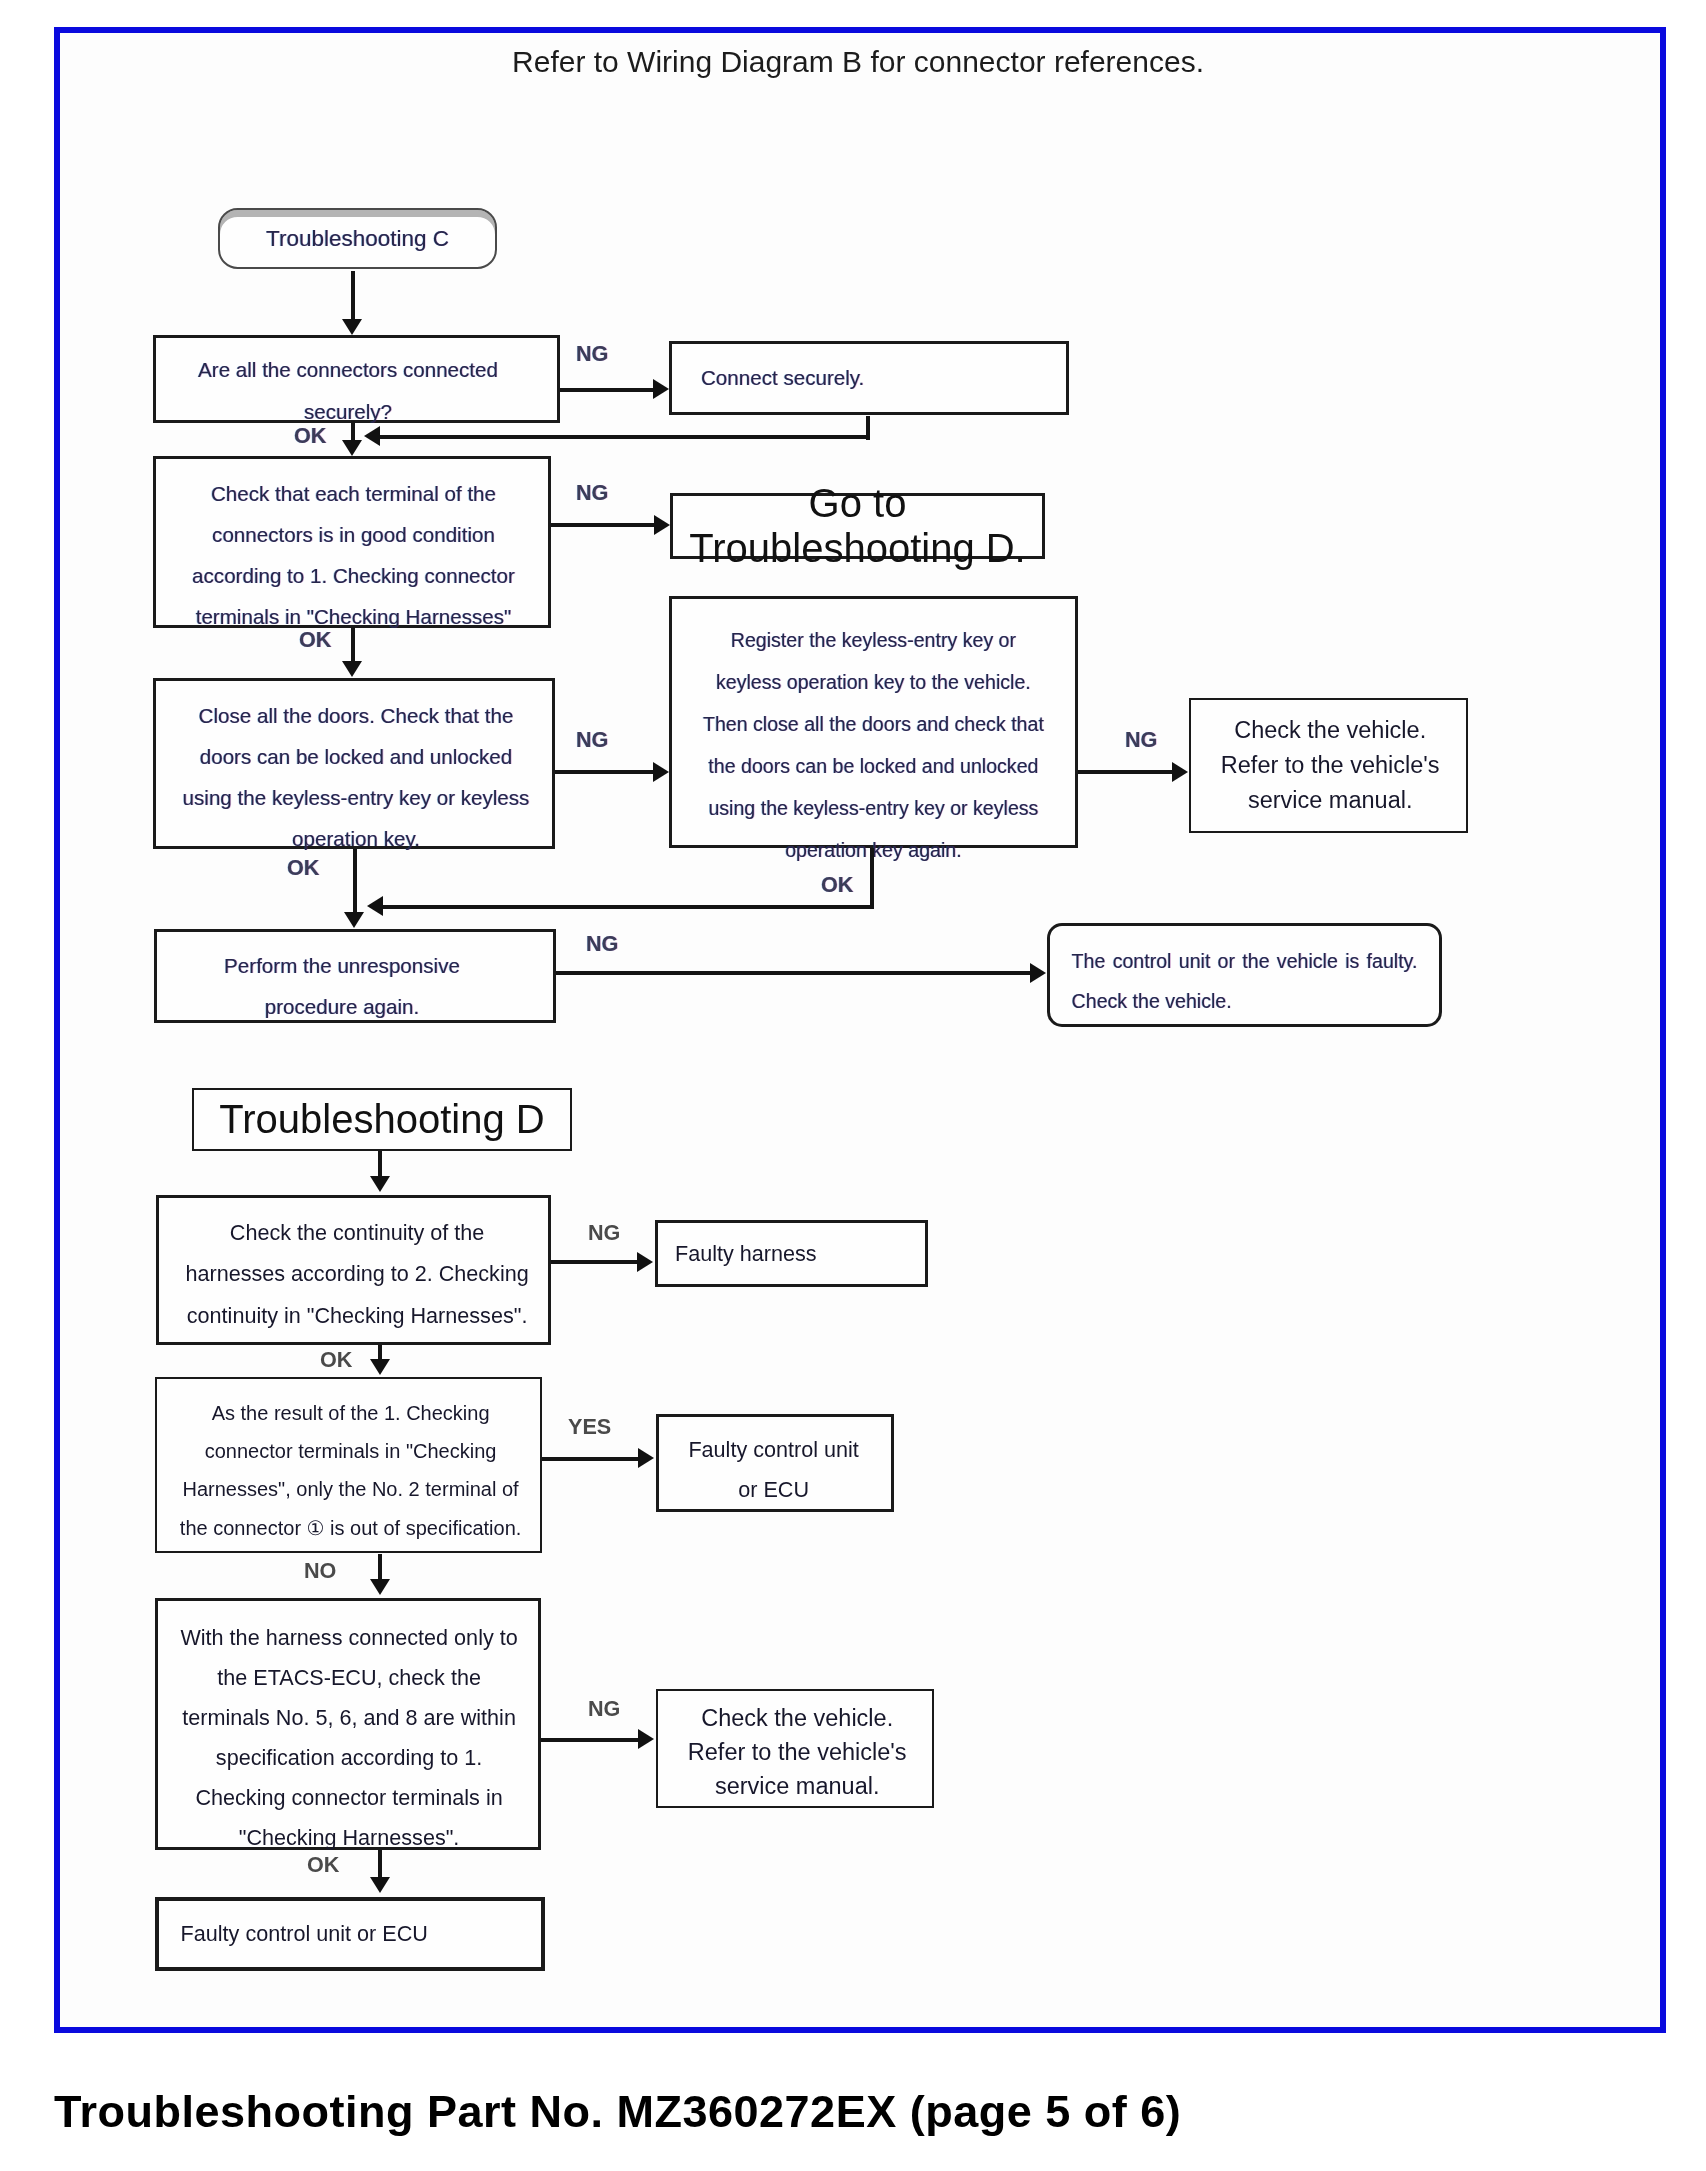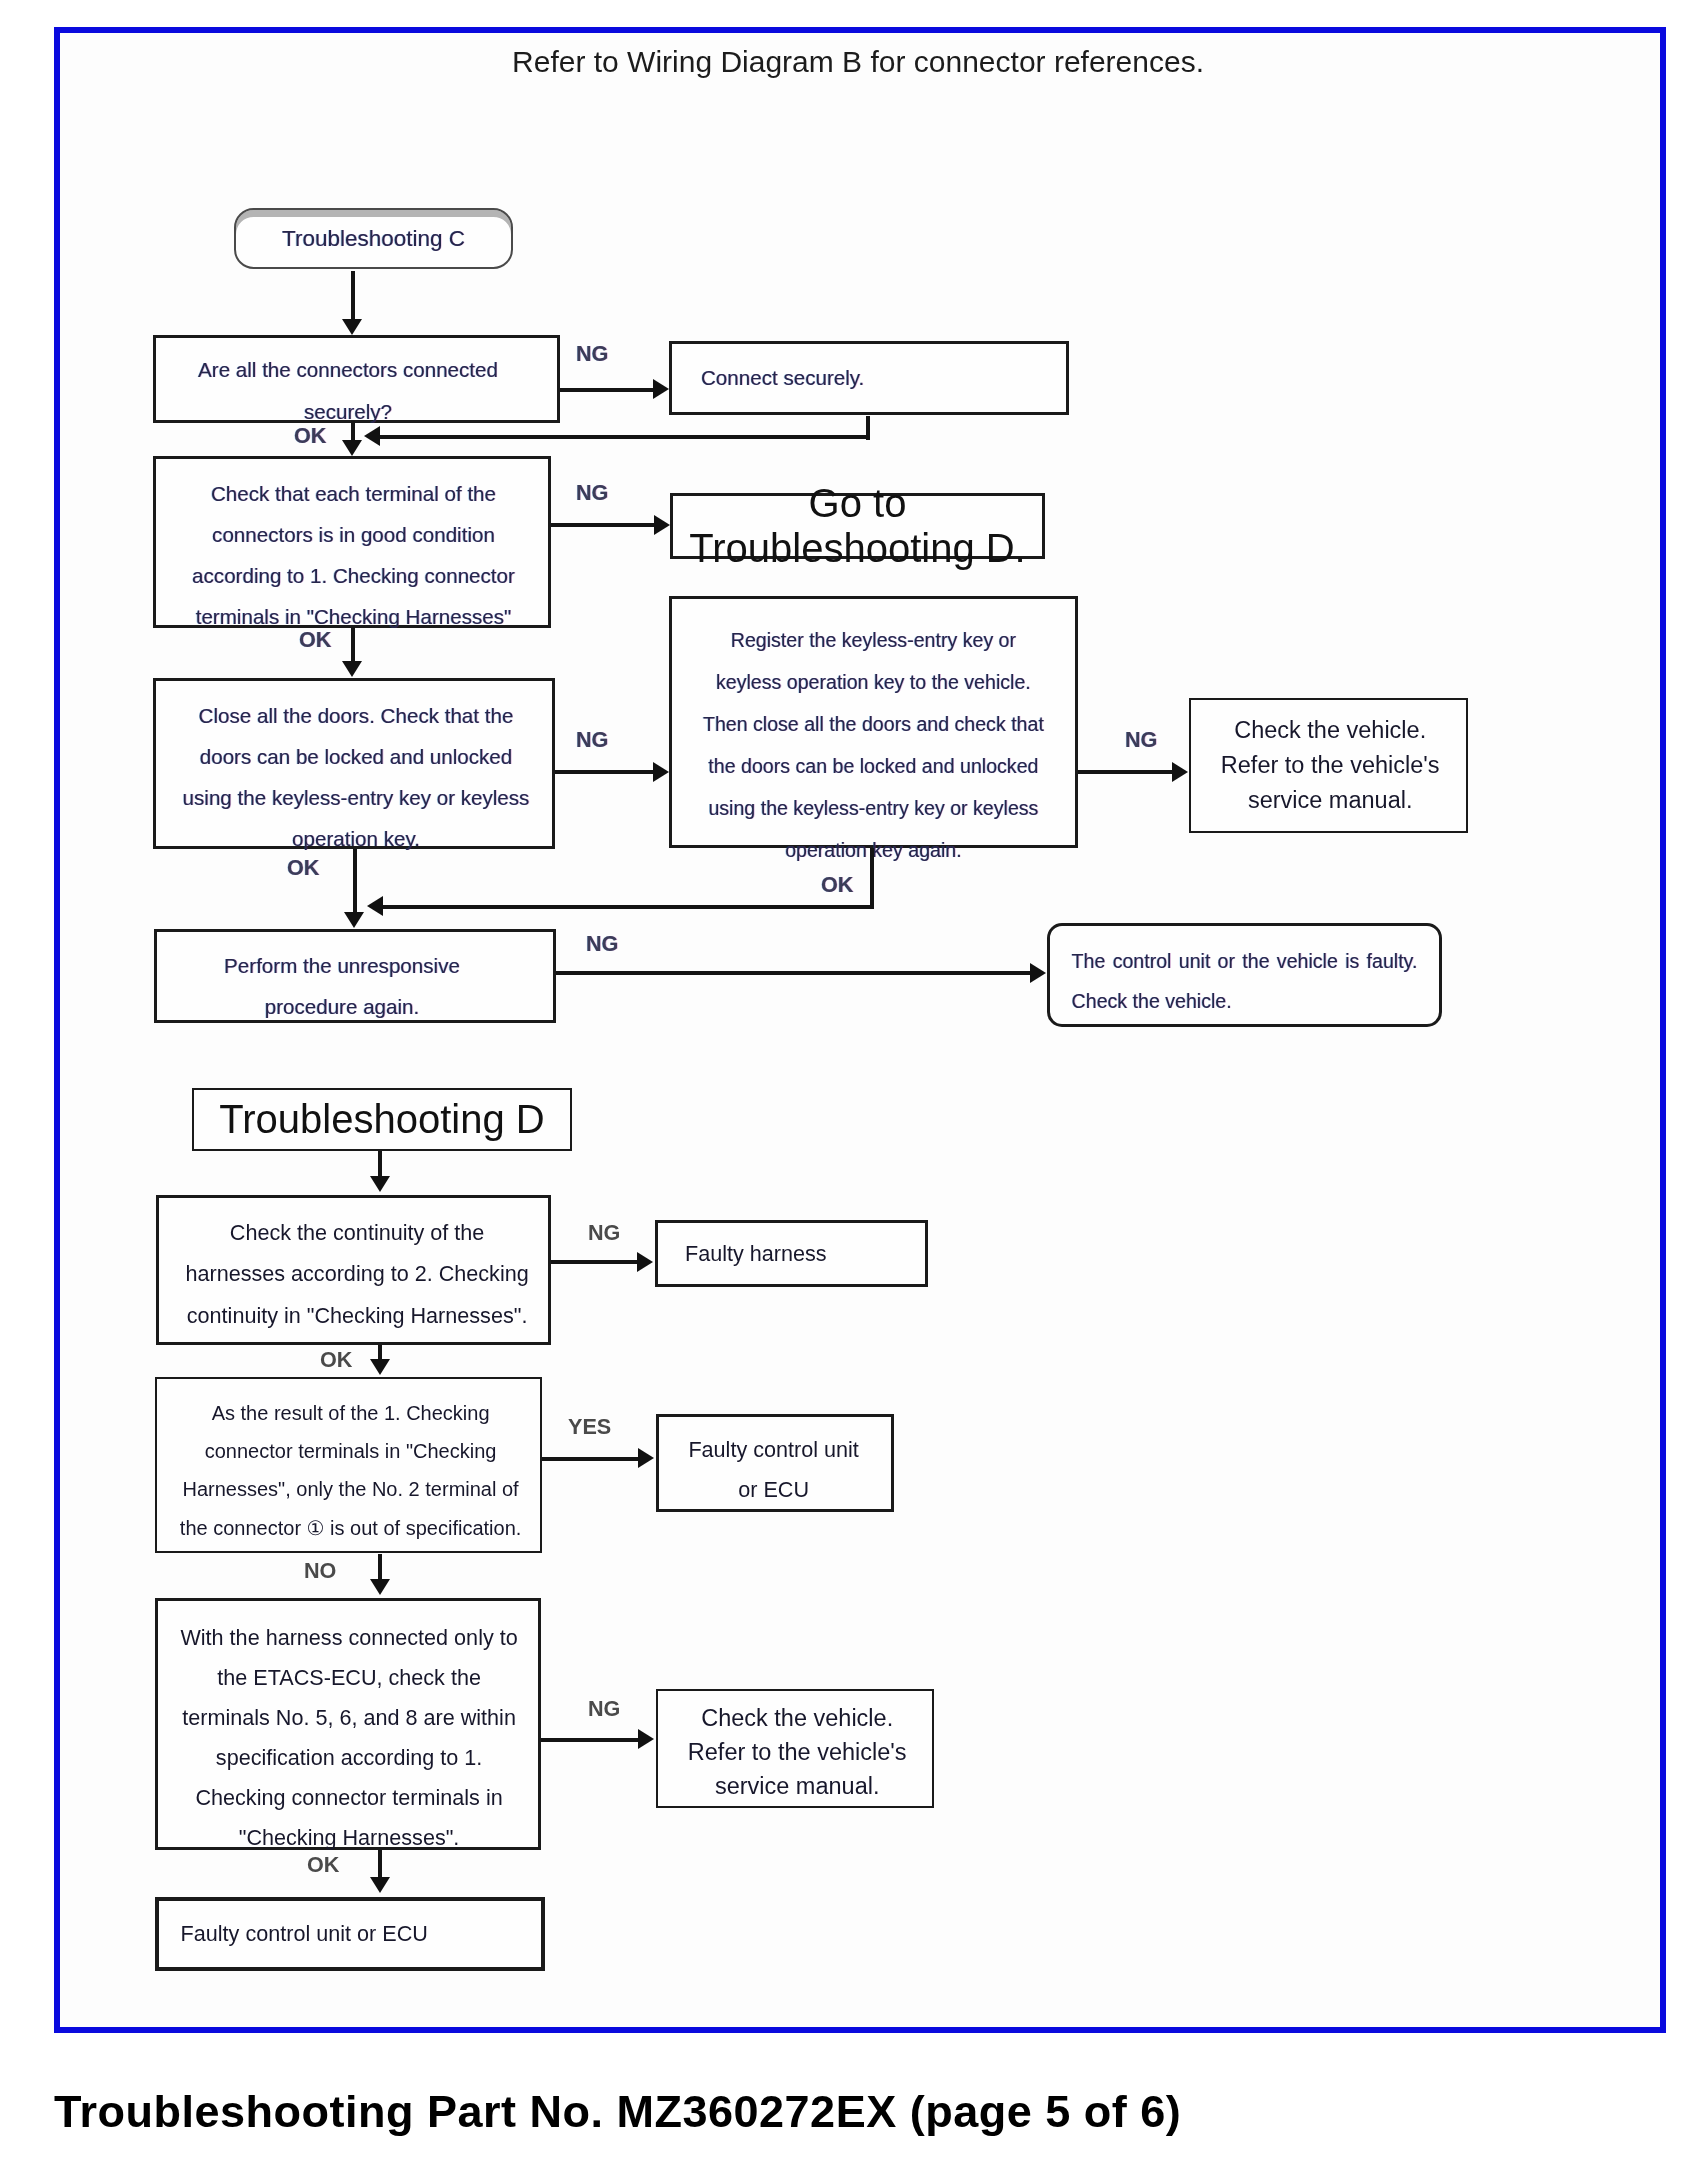--- a/index.html
+++ b/index.html
@@ -44,21 +44,21 @@
   .just{text-align:justify;border-radius:15px;}
 </style>
 </head>
 <body>
 
 <div class="page">
   <div class="frame"></div>
 
   <div class="title">Refer to Wiring Diagram B for connector references.</div>
 
-  <div class="node rounded center fz" style="left:218px;top:208px;width:279px;height:61px;font-size:22.5px;margin-left:16px;">
+  <div class="node rounded center fz" style="left:218px;top:208px;width:279px;height:61px;font-size:22.5px;">
     <span class="txt">Troubleshooting C</span>
   </div>
 
   <div class="vline" style="left:351px;top:271px;height:51px;"></div>
   <div class="ah ah-down" style="left:342px;top:319px;"></div>
 
   <div class="node fz" style="left:153px;top:335px;width:407px;height:88px;padding:10.8px 0 0 25.5px;line-height:2.05;">
     <span class="txt" style="width:333px;">Are all the connectors connected securely?</span>
   </div>
 
@@ -142,21 +142,21 @@
   <div class="ah ah-down" style="left:370px;top:1176px;"></div>
 
   <div class="node" style="left:156px;top:1195px;width:395px;height:150px;padding:13.7px 0 0 21.6px;font-size:21.6px;line-height:1.92;">
     <span class="txt" style="width:353px;">Check the continuity of the harnesses according to 2. Checking continuity in "Checking Harnesses".</span>
   </div>
 
   <span class="elabel clear" style="left:588px;top:1220px;">NG</span>
   <div class="hline" style="left:551px;top:1260px;width:88px;"></div>
   <div class="ah ah-right" style="left:637px;top:1252px;"></div>
 
-  <div class="node vcenter" style="left:655px;top:1220px;width:273px;height:67px;padding-left:27px;font-size:21.6px;">
+  <div class="node vcenter" style="left:655px;top:1220px;width:273px;height:67px;padding-left:17px;font-size:21.6px;">
     <span class="txt">Faulty harness</span>
   </div>
 
   <span class="elabel clear" style="left:320px;top:1347px;">OK</span>
   <div class="vline" style="left:378px;top:1345px;height:17.6px;"></div>
   <div class="ah ah-down" style="left:370px;top:1359px;"></div>
 
   <div class="node" style="left:155px;top:1377px;width:387px;height:176px;border-width:2.9px;padding:14.7px 0 0 19.6px;font-size:20px;line-height:1.92;">
     <span class="txt" style="width:348px;">As the result of the 1. Checking connector terminals in "Checking Harnesses", only the No. 2 terminal of the connector ① is out of specification.</span>
   </div>

